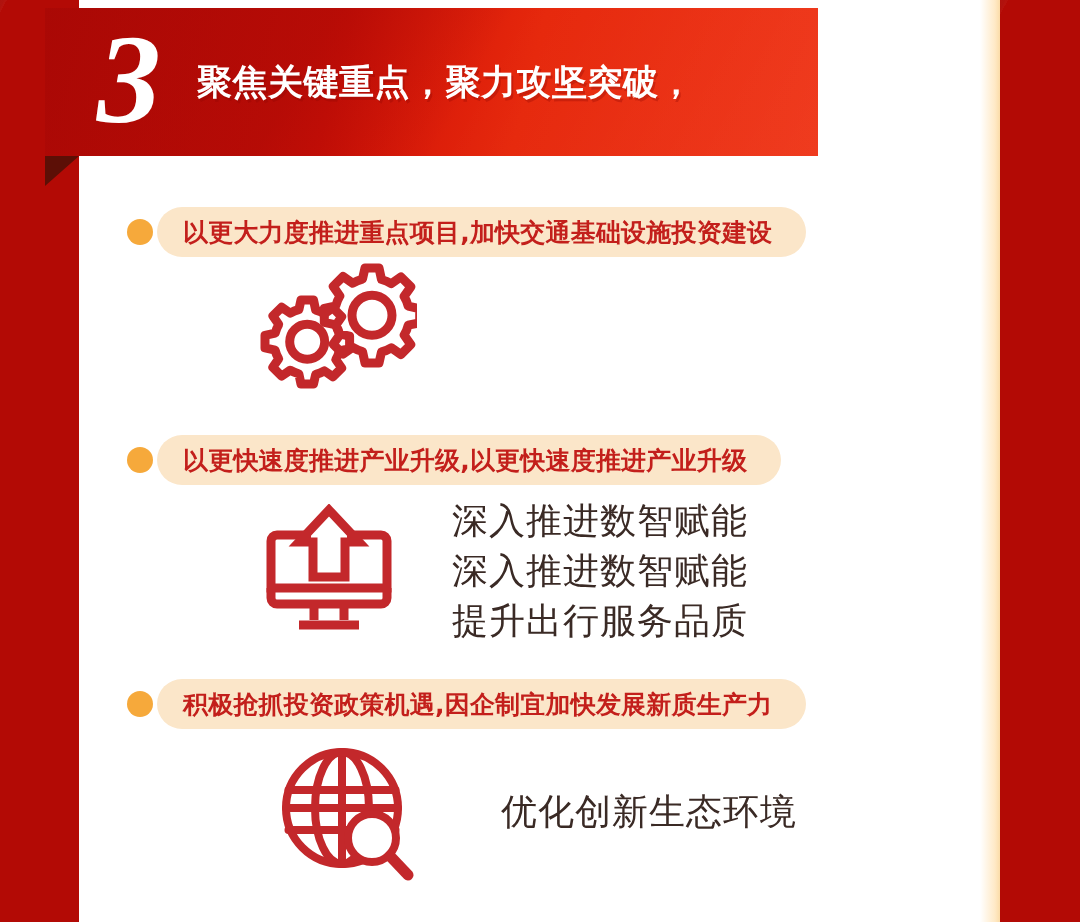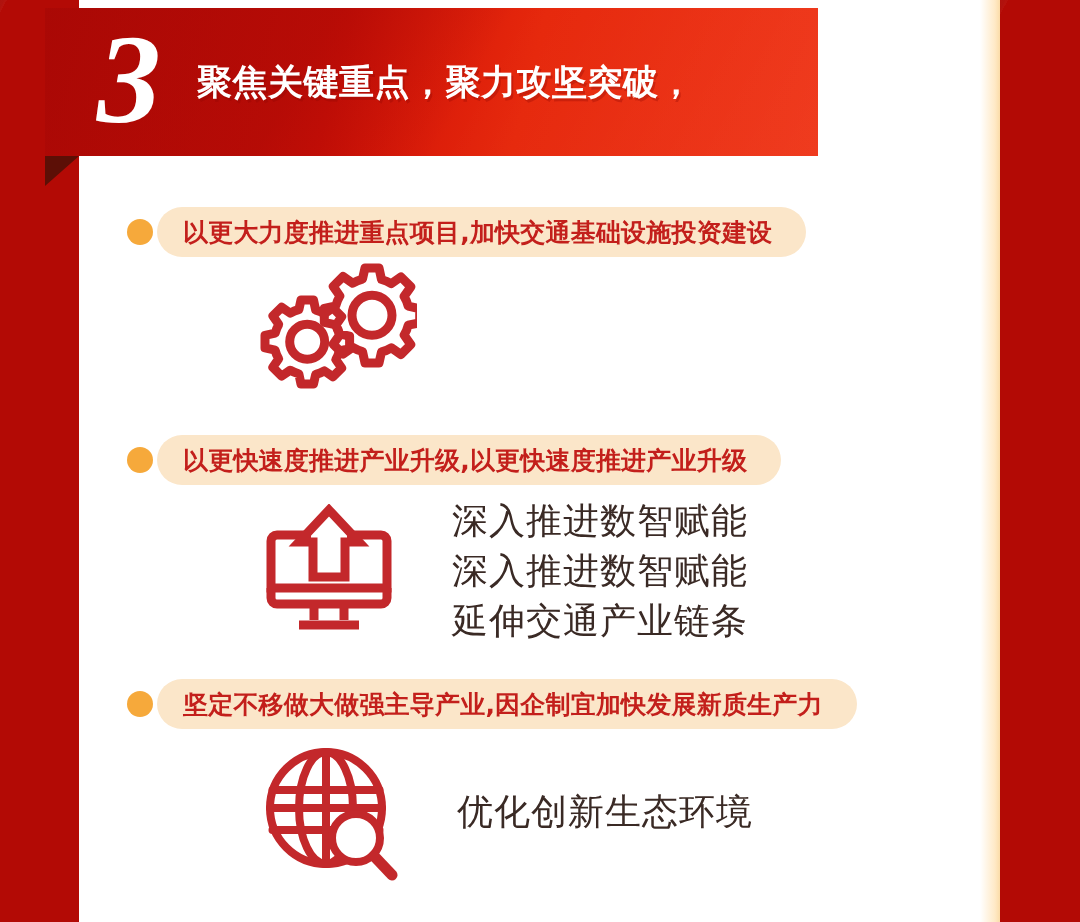--- a/index.html
+++ b/index.html
@@ -179,21 +179,21 @@
     white-space: nowrap;
     letter-spacing: 1px;
   }
 
   
   #head-1 { top: 51px; }
   #body-1 { top: 104px; left: 178px; }
   #head-2 { top: 279px; }
   #body-2 { top: 340px; left: 185px; }
   #head-3 { top: 523px; }
-  #body-3 { top: 586px; left: 185px; }
+  #body-3 { top: 586px; left: 201px; gap: 28px; }
 
   #body-1 .section-lines { margin-left: 42px; }
   #body-2 .section-lines { margin-left: 58px; }
   #body-3 .section-lines { margin-left: 58px; }
 </style>
 </head>
 <body>
 
 <div class="page">
 
@@ -251,28 +251,28 @@
             <path d="M50 100 v16 M80 100 v16"></path>
             <path d="M35 121 H95"></path>
 
             <path d="M65 6 L95 38 H81 V73 H49 V38 H35 Z"></path>
           </g>
         </svg>
       </div>
       <div class="section-lines">
         <div class="body-line">深入推进数智赋能</div>
         <div class="body-line">深入推进数智赋能</div>
-        <div class="body-line">延伸交通产业链条</div>
+        <div class="body-line">提升出行服务品质</div>
       </div>
     </div>
 
     <div class="section-head" id="head-3">
       <div class="head-dot"></div>
       <div class="head-pill">
-        <span class="head-pill-text">坚定不移做大做强主导产业,因企制宜加快发展新质生产力</span>
+        <span class="head-pill-text">积极抢抓投资政策机遇,因企制宜加快发展新质生产力</span>
       </div>
     </div>
 
     <div class="section-body" id="body-3">
       <div class="section-icon">
         <svg width="135" height="140" viewBox="0 0 135 140" fill="none" aria-hidden="true">
           <g stroke="#c3282b" stroke-width="8" fill="none" stroke-linecap="round">
 
             <circle cx="62" cy="66" r="56"></circle>
 

